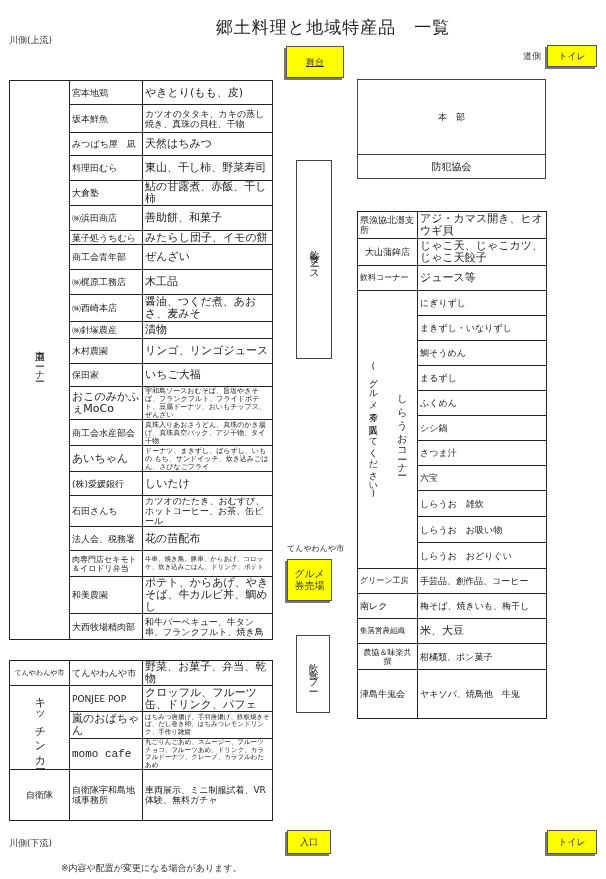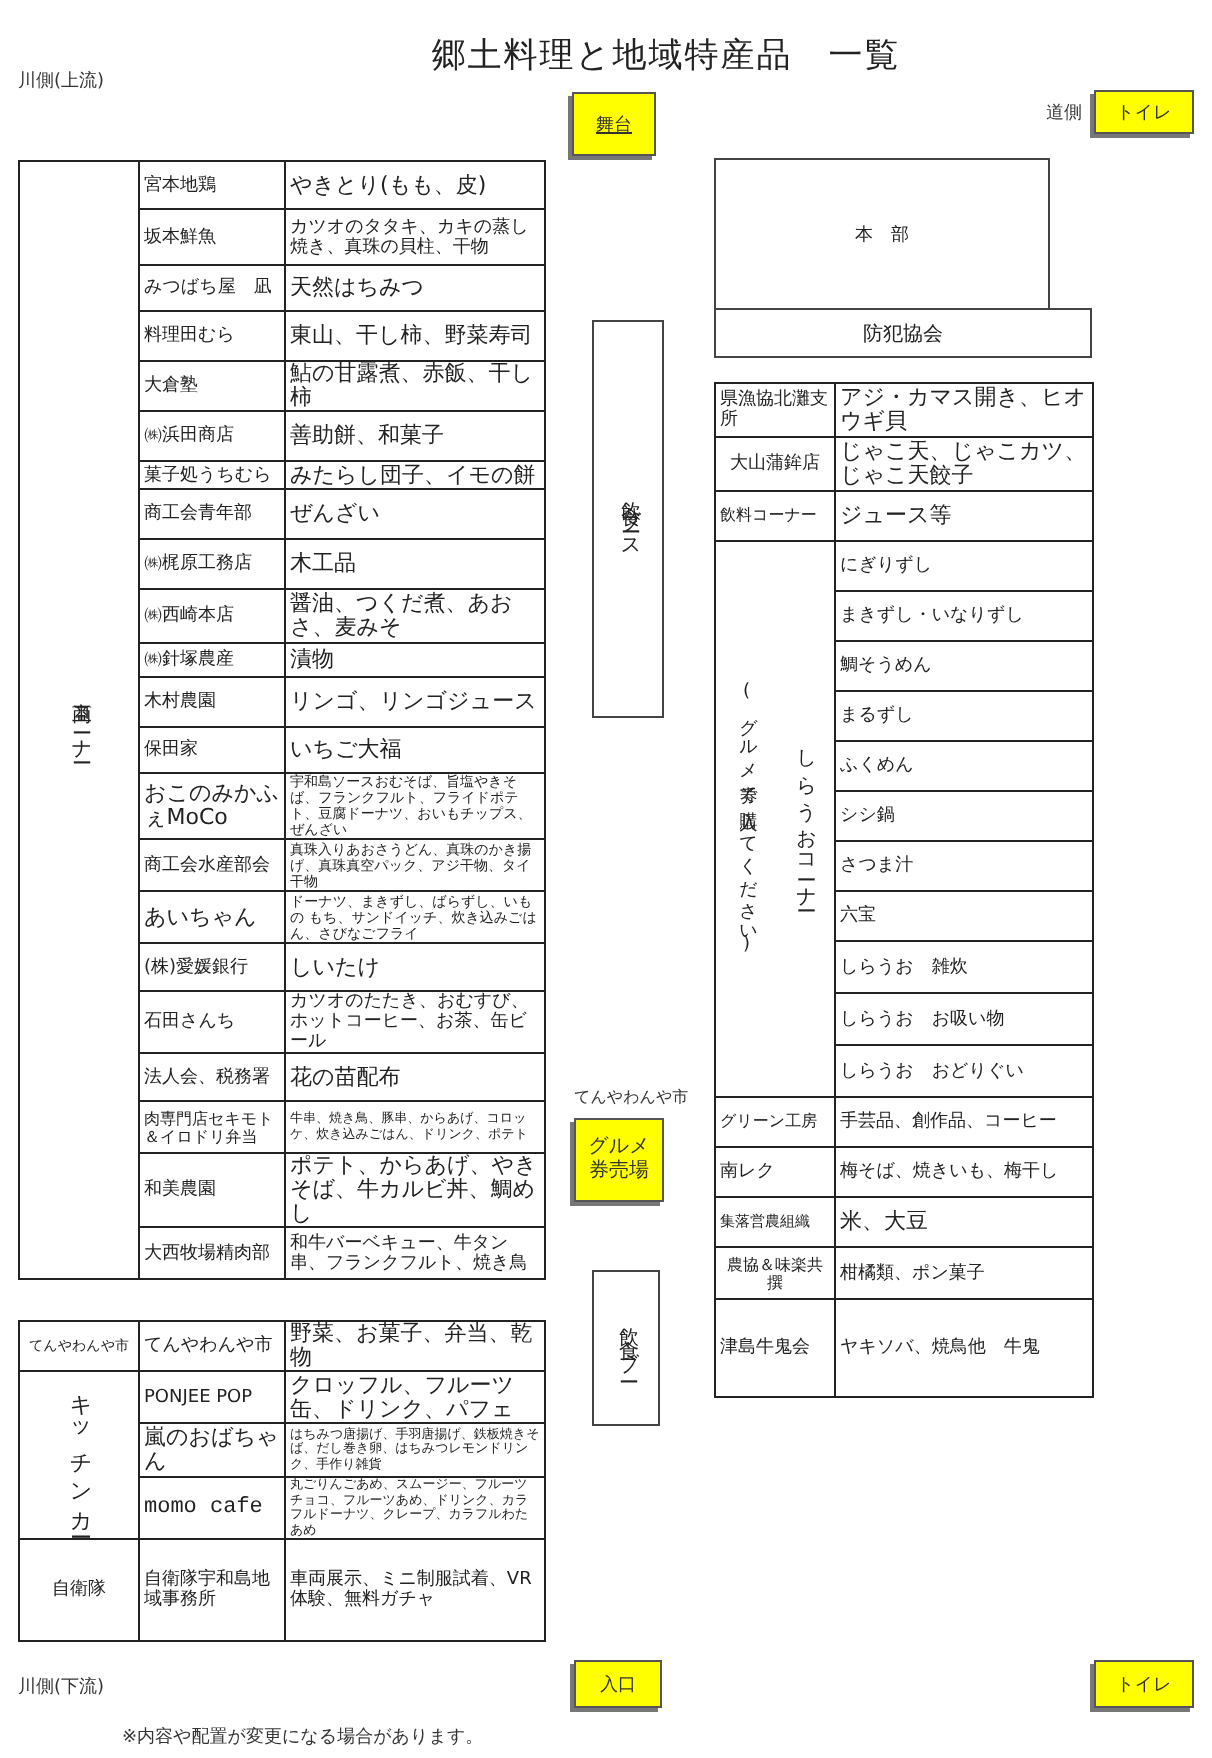--- a/index.html
+++ b/index.html
@@ -18,21 +18,21 @@
   .center { text-align:center; }
 </style>
 </head>
 <body>
 
 <div class="abs title">郷土料理と地域特産品　一覧</div>
 
 <div class="abs small" style="left:9px;top:34px;">川側(上流)</div>
 <div class="abs small" style="left:523px;top:50px;">道側</div>
 <div class="abs ybox" style="left:547px;top:45px;width:50px;height:22px;">トイレ</div>
-<div class="abs ybox" style="left:286px;top:46px;width:42px;height:32px;text-decoration:underline;">舞台</div>
+<div class="abs ybox" style="left:286px;top:46px;width:58px;height:32px;text-decoration:underline;">舞台</div>
 
 <table class="grid" style="left:9px;top:80px;width:263px;">
   <colgroup>
       <col style="width:60px">
       <col style="width:73px">
       <col style="width:130px">
     </colgroup>
   <tbody>
     <tr style="height:24px">
       <td rowspan="22" class="center">
@@ -165,24 +165,24 @@
 
 <div class="abs wbox" style="left:296px;top:160px;width:36px;height:199px;">
     <div class="vert">飲食ブース</div>
   </div>
 <div class="abs small" style="left:287px;top:543px;font-size:8px;">てんやわんや市</div>
 <div class="abs ybox" style="left:287px;top:559px;width:45px;height:42px;font-size:10px;text-align:center;padding:12px 4px;line-height:12px;">グルメ券売場</div>
 <div class="abs wbox" style="left:296px;top:635px;width:34px;height:78px;">
     <div class="vert" style="letter-spacing:6px;">飲食ブー</div>
   </div>
 
-<div class="abs wbox" style="left:357px;top:79px;width:168px;height:76px;">本　部</div>
+<div class="abs wbox" style="left:357px;top:79px;width:189px;height:76px;">本　部</div>
 <div class="abs wbox" style="left:357px;top:154px;width:189px;height:25px;font-size:10px;">防犯協会</div>
 
-<table class="grid" style="left:357px;top:191px;width:189px;padding-left:14px;">
+<table class="grid" style="left:357px;top:211px;width:189px;padding-left:14px;">
   <colgroup>
       <col style="width:60px">
       <col style="width:129px">
     </colgroup>
   <tbody>
     <tr style="height:27px">
         <td>県漁協北灘支所</td>
         <td class="big">アジ・カマス開き、ヒオウギ貝</td>
       </tr>
     <tr style="height:27px">

